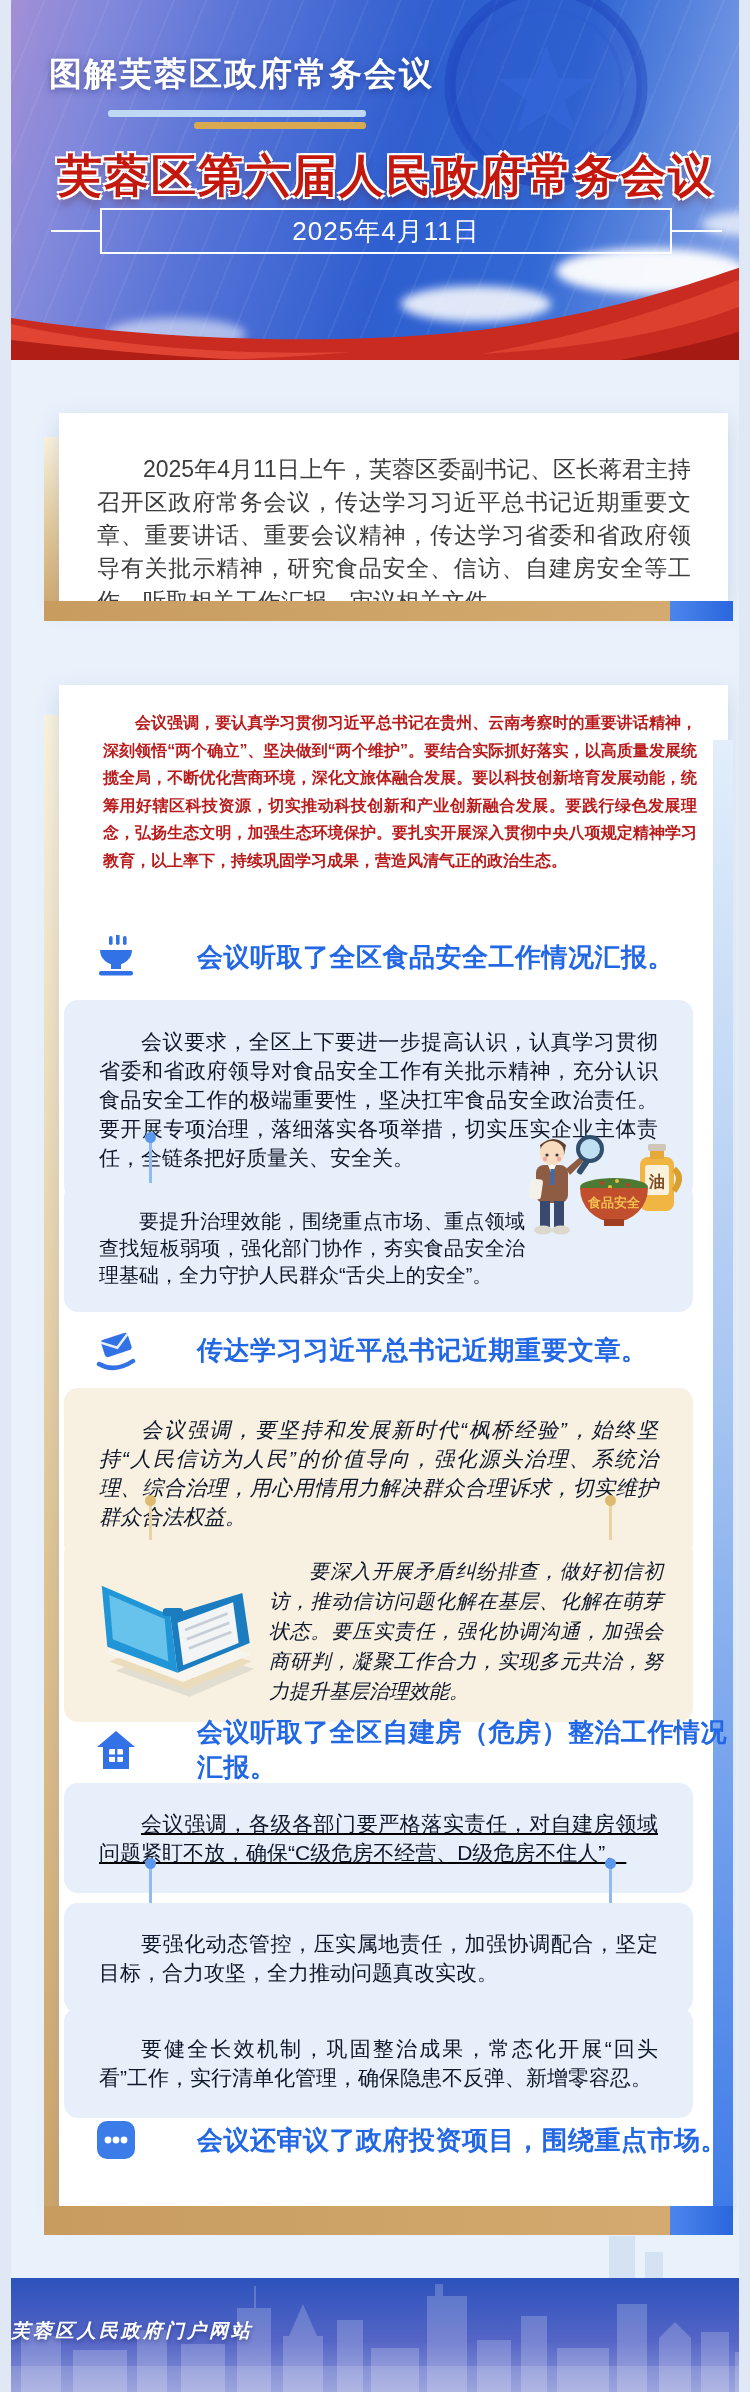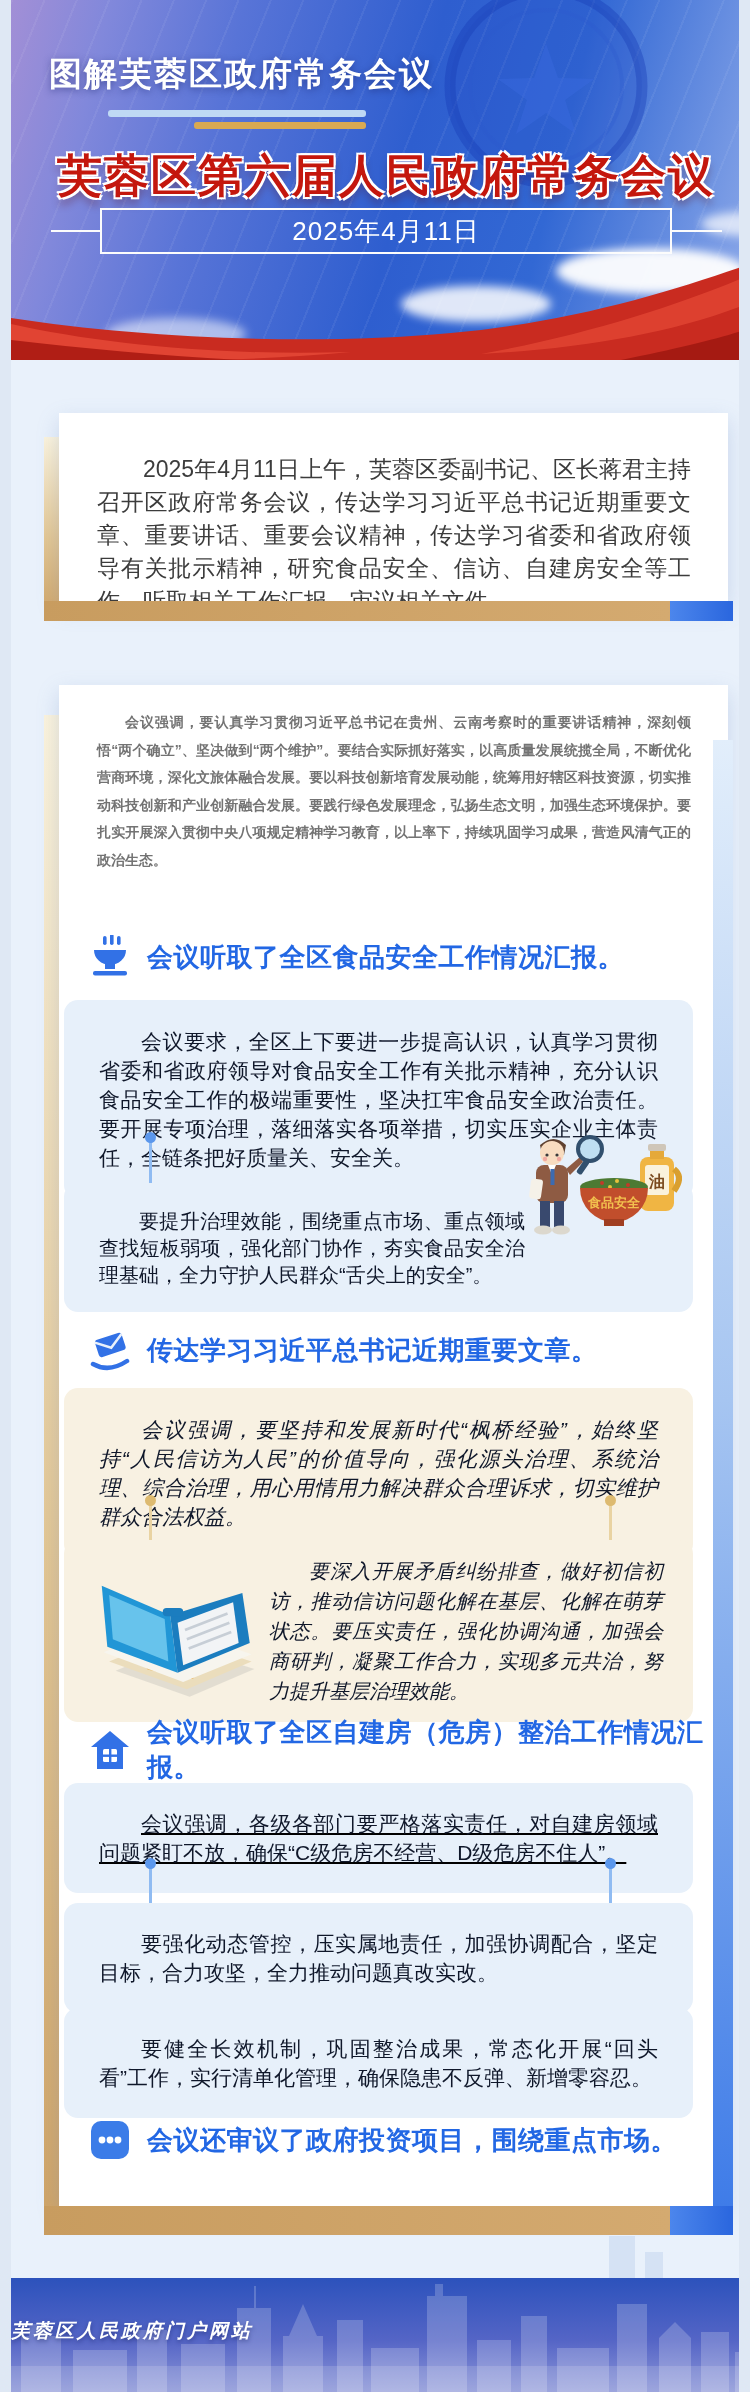--- a/index.html
+++ b/index.html
@@ -59,24 +59,24 @@
   .intro-text{position:absolute;left:38px;top:40px;width:594px;margin:0;font-size:23px;
       line-height:33px;color:#3C3C3C;text-align:justify;text-indent:2em;}
 
   #big-card{top:685px;height:1550px;}
   #big-card .card-white{height:1521px;}
   #big-card .strip-left{top:30px;height:1520px;}
   #big-card .strip-bottom{top:1521px;}
   #big-card .corner-blue{top:1521px;}
   #big-card .strip-right{top:55px;height:1466px;}
 
-  .emphasis{position:absolute;left:53px;top:24px;width:594px;margin:0;font-size:14px;font-weight:700;
-      line-height:27.5px;color:#737373;text-align:justify;text-indent:2em;}
-
-  .sec-heading{position:absolute;left:46px;display:flex;align-items:center;}
+  .emphasis{position:absolute;left:59px;top:24px;width:594px;margin:0;font-size:16px;font-weight:700;
+      line-height:27.5px;color:#b91c1c;text-align:justify;text-indent:2em;}
+
+  .sec-heading{position:absolute;left:52px;display:flex;align-items:center;gap:44px;}
   .sec-heading .hicon{width:40px;height:44px;flex:none;}
   .sec-heading .htext{margin-left:17px;font-size:26px;font-weight:800;color:#2267E4;letter-spacing:.5px;}
   #sec1-h{top:250px;} #sec2-h{top:643px;} #sec3-h{top:1030px;} #sec4-h{top:1433px;}
 
   .panel{position:absolute;left:20px;width:629px;border-radius:14px;}
   .panel p{margin:8px;text-align:justify;text-indent:2em;color:#0f172a;}
   .p-blue{background:#E7F0FA;} .p-cream{background:#F8F1E2;font-style:italic;}
   #panel-a{top:315px;min-height:148px;padding:19px 27px;}
   #panel-a p{font-size:21px;line-height:29px;}
   #panel-b{top:498px;min-height:118px;padding:17px 160px 15px 27px;}

